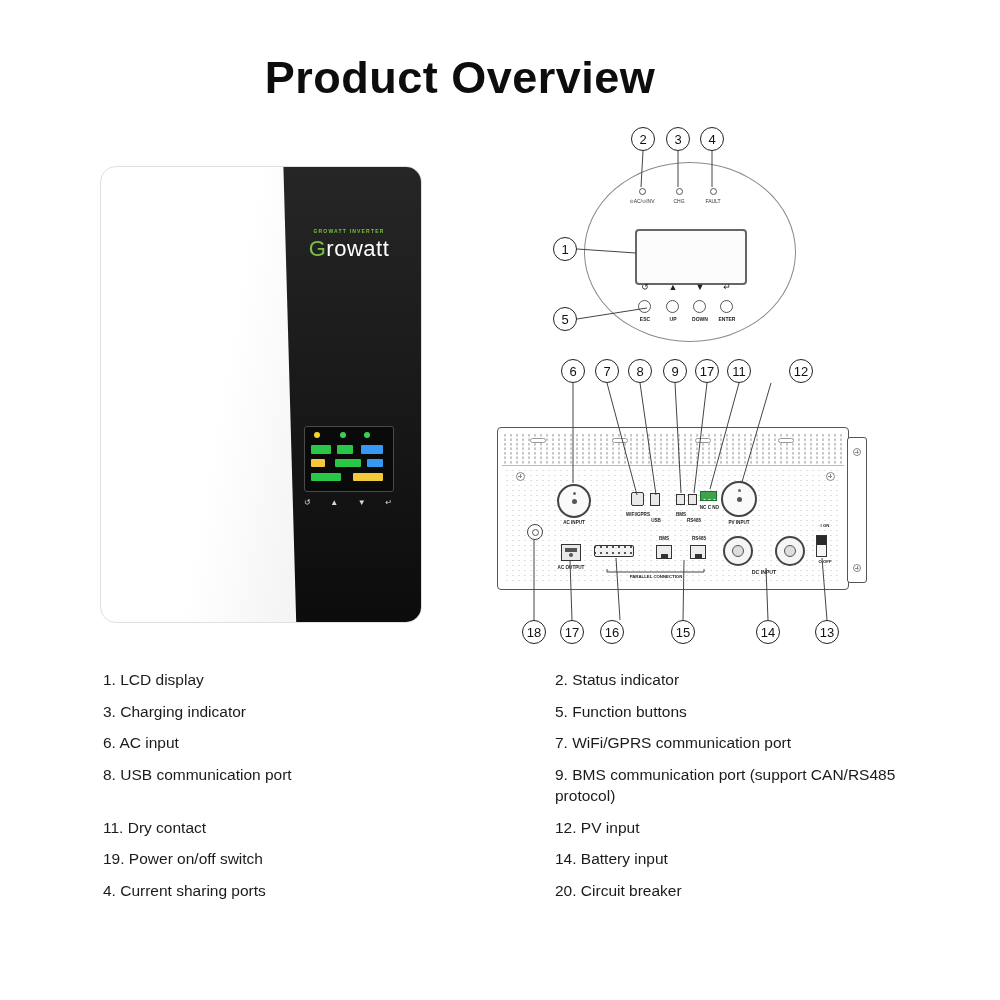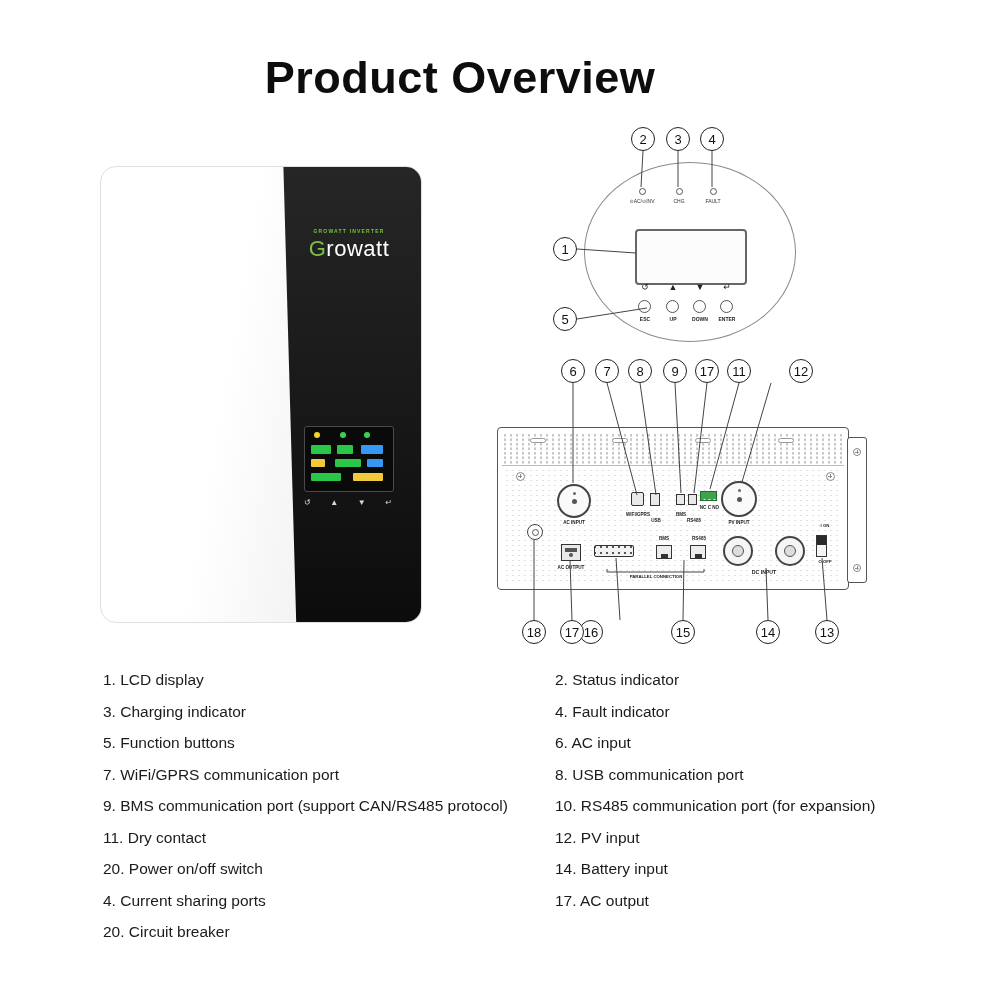--- a/index.html
+++ b/index.html
@@ -227,35 +227,32 @@
 <div class="co" style="left:561px;top:359px;">6</div>
 <div class="co" style="left:595px;top:359px;">7</div>
 <div class="co" style="left:628px;top:359px;">8</div>
 <div class="co" style="left:663px;top:359px;">9</div>
 <div class="co" style="left:695px;top:359px;">17</div>
 <div class="co" style="left:727px;top:359px;">11</div>
 <div class="co" style="left:789px;top:359px;">12</div>
 <div class="co" style="left:815px;top:620px;">13</div>
 <div class="co" style="left:756px;top:620px;">14</div>
 <div class="co" style="left:671px;top:620px;">15</div>
-<div class="co" style="left:579px;top:620px;">16</div>
+<div class="co" style="left:600px;top:620px;">16</div>
 <div class="co" style="left:560px;top:620px;text-align:center;">17</div>
 <div class="co" style="left:522px;top:620px;">18</div>
 
 <div class="legend">
   <div class="legend-item">1. LCD display</div>
   <div class="legend-item">2. Status indicator</div>
   <div class="legend-item">3. Charging indicator</div>
-  <div class="legend-item">4. Fault indicator</div>
   <div class="legend-item">5. Function buttons</div>
   <div class="legend-item">6. AC input</div>
   <div class="legend-item">7. WiFi/GPRS communication port</div>
   <div class="legend-item">8. USB communication port</div>
   <div class="legend-item">9. BMS communication port (support CAN/RS485 protocol)</div>
-  <div class="legend-item">10. RS485 communication port (for expansion)</div>
   <div class="legend-item">11. Dry contact</div>
   <div class="legend-item">12. PV input</div>
-  <div class="legend-item">20. Power on/off switch</div>
+  <div class="legend-item">19. Power on/off switch</div>
   <div class="legend-item">14. Battery input</div>
   <div class="legend-item">4. Current sharing ports</div>
-  <div class="legend-item">17. AC output</div>
   <div class="legend-item">20. Circuit breaker</div>
 </div>
 
 </body></html>

